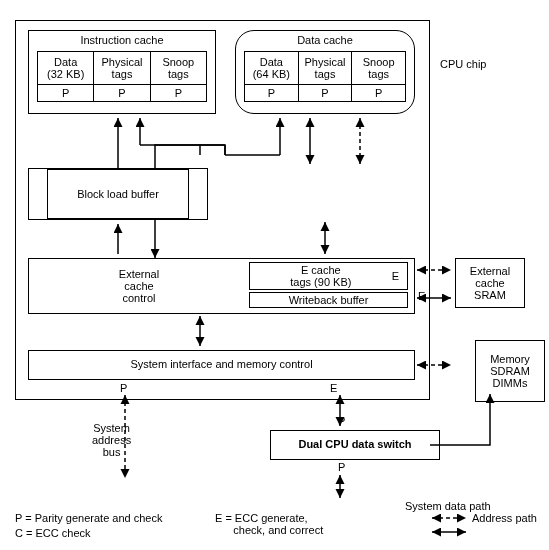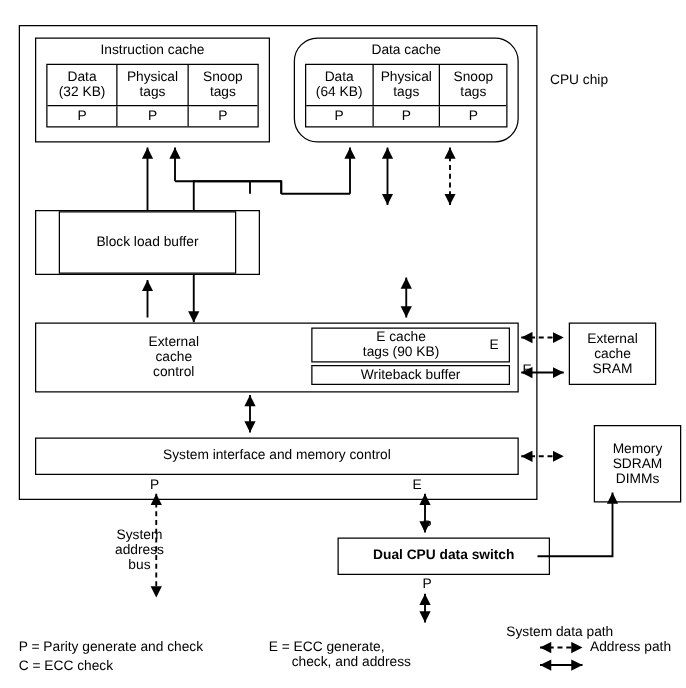--- a/index.html
+++ b/index.html
@@ -150,21 +150,21 @@
 
   <div class="label" style="left:92px; top:422px; white-space:pre-line; text-align:center;">System
 address
 bus</div>
 
   <div class="label" style="left:362px; top:500px;margin-left:43px;">System data path</div>
 
   <div class="label" style="left:15px; top:512px; text-align:left;">P = Parity generate and check</div>
   <div class="label" style="left:15px; top:527px; text-align:left;">C = ECC check</div>
   <div class="label" style="left:215px; top:512px; text-align:left; white-space:pre;">E = ECC generate,
-      check, and address</div>
+      check, and correct</div>
   <div class="label" style="left:472px; top:512px; text-align:left;">Address path</div>
   <div class="label" style="left:472px; top:527px; text-align:left;margin-top:48px;">data path</div>
 
   <svg class="overlay">
     <defs>
       <marker id="ah" markerWidth="8" markerHeight="8" refX="6" refY="3" orient="auto">
         <path d="M0,0 L6,3 L0,6 Z" class="arrowhead"></path>
       </marker>
       <marker id="ahb" markerWidth="8" markerHeight="8" refX="0" refY="3" orient="auto">
         <path d="M6,0 L0,3 L6,6 Z" class="arrowhead"></path>

